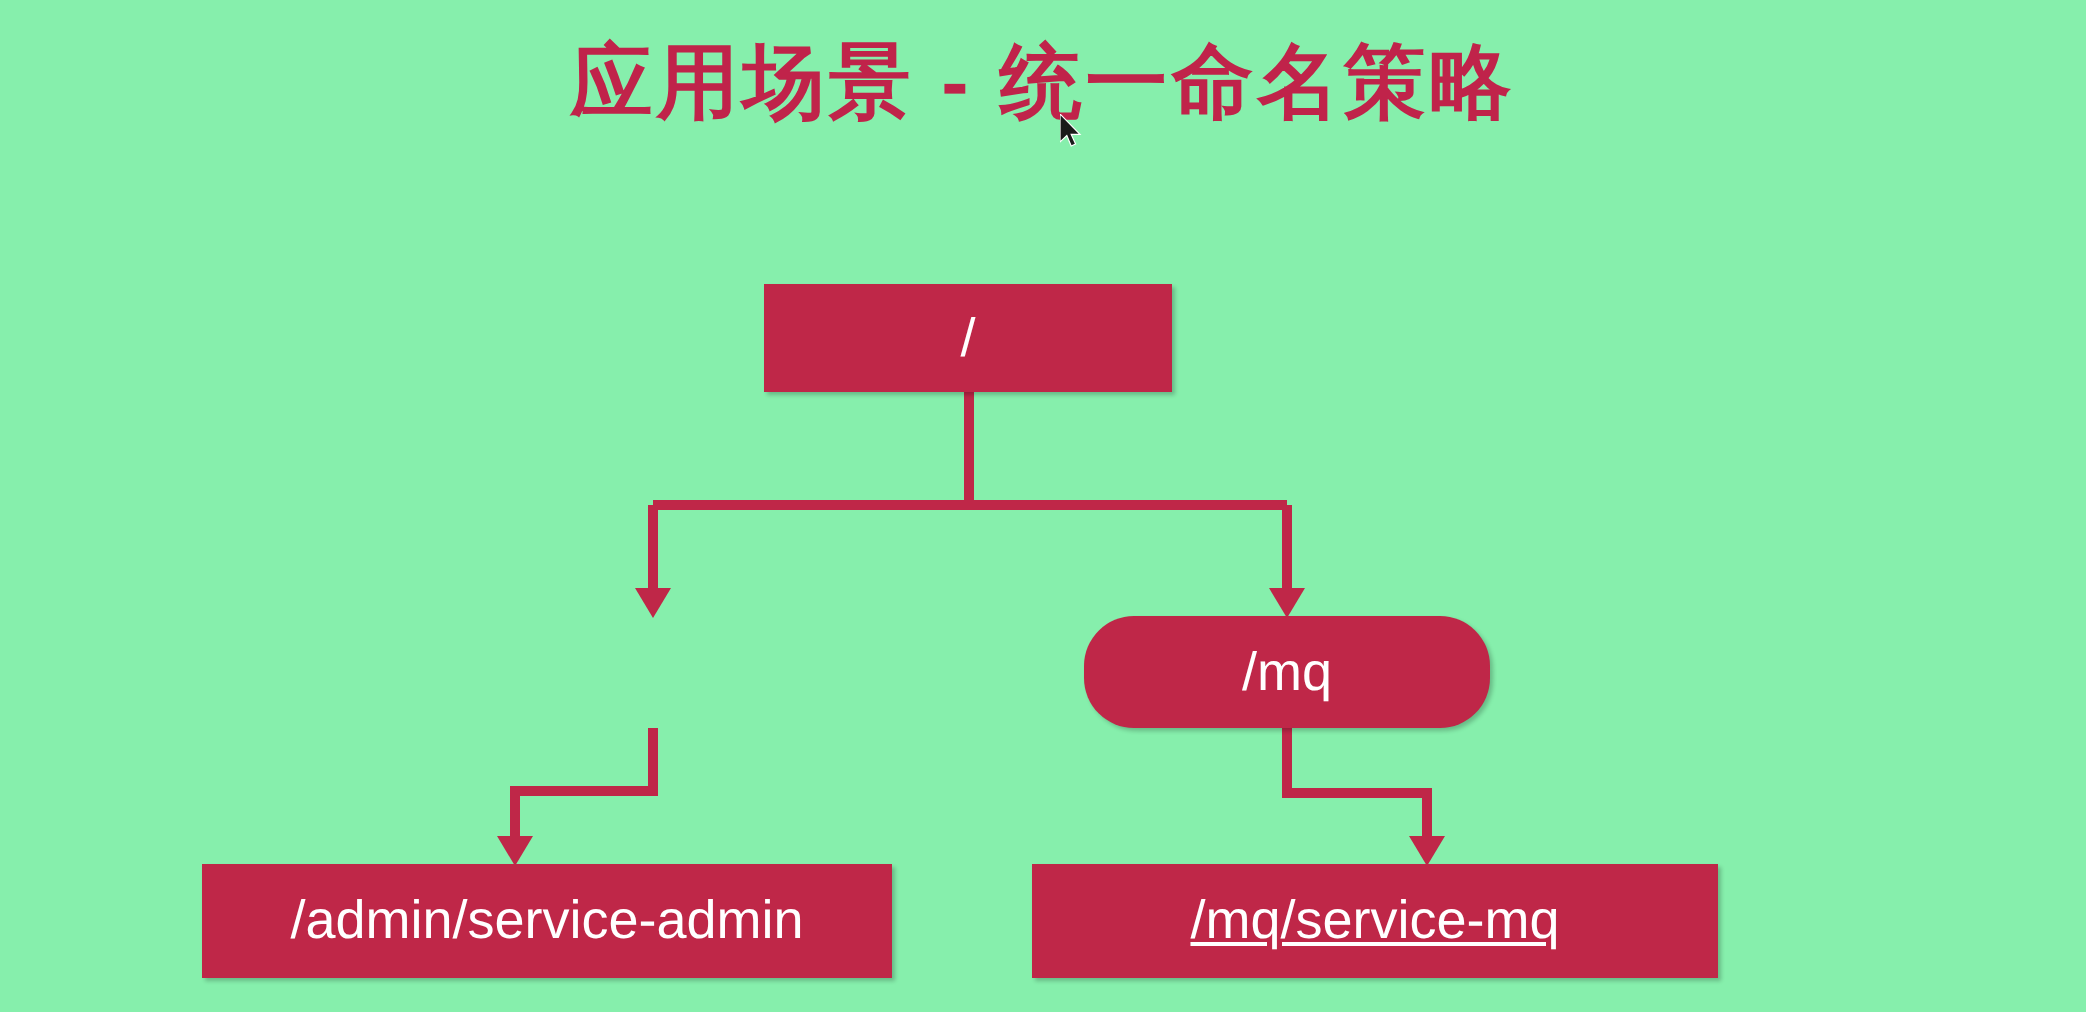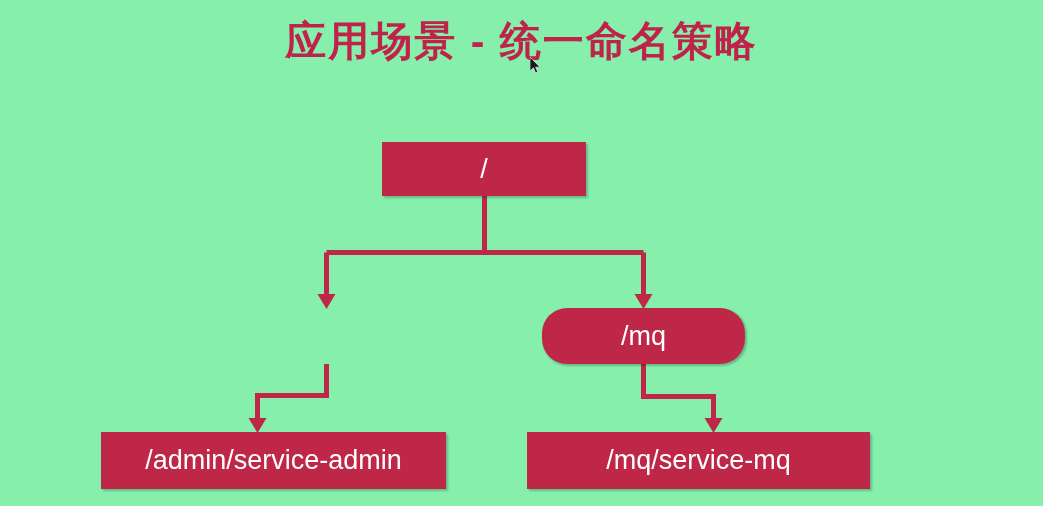--- a/index.html
+++ b/index.html
@@ -44,21 +44,21 @@
     font-size: 27px;
     font-family: "Liberation Sans", sans-serif;
     box-shadow: 1.5px 1.5px 2px rgba(0,0,0,0.22);
     box-sizing: border-box;
     line-height: 1;
   }
   #node-root   { left: 382px; top: 142px; width: 204px; height: 54px; }
   #node-admin  { left: 222px; top: 308px; width: 209px; height: 56px; }
   #node-mq     { left: 542px; top: 308px; width: 203px; height: 56px; border-radius: 25px; }
   #node-admin-service { left: 85px;  top: 432px; width: 345px; height: 57px; margin-left: 16px; }
-  #node-mq-service    { left: 527px; top: 432px; width: 343px; height: 57px; }
+  #node-mq-service    { left: 516px; top: 432px; width: 343px; height: 57px; text-decoration: underline; }
 
   #connectors {
     position: absolute;
     left: 0; top: 0;
     width: 1043px;
     height: 506px;
     pointer-events: none;
   }
   #cursor-pointer {
     position: absolute;

